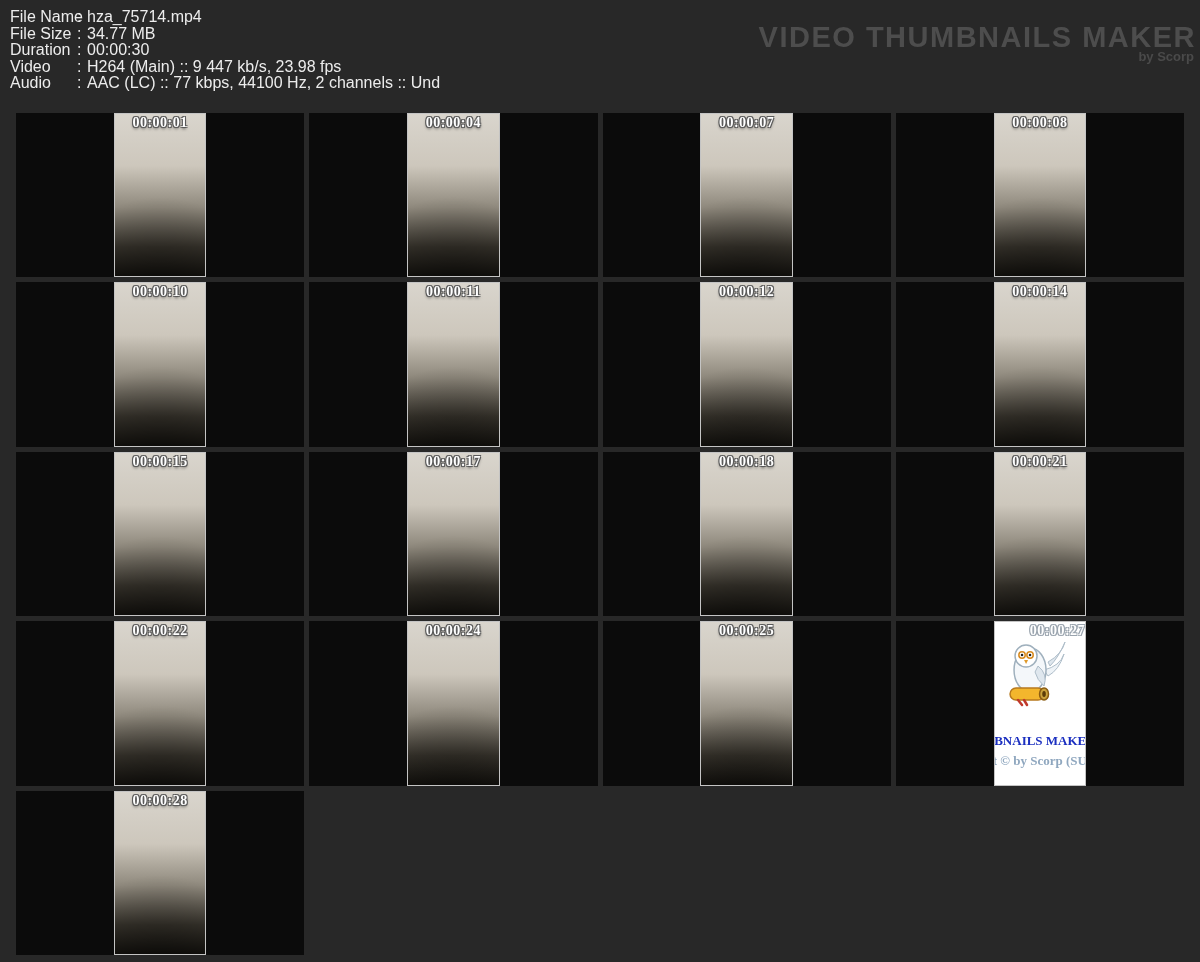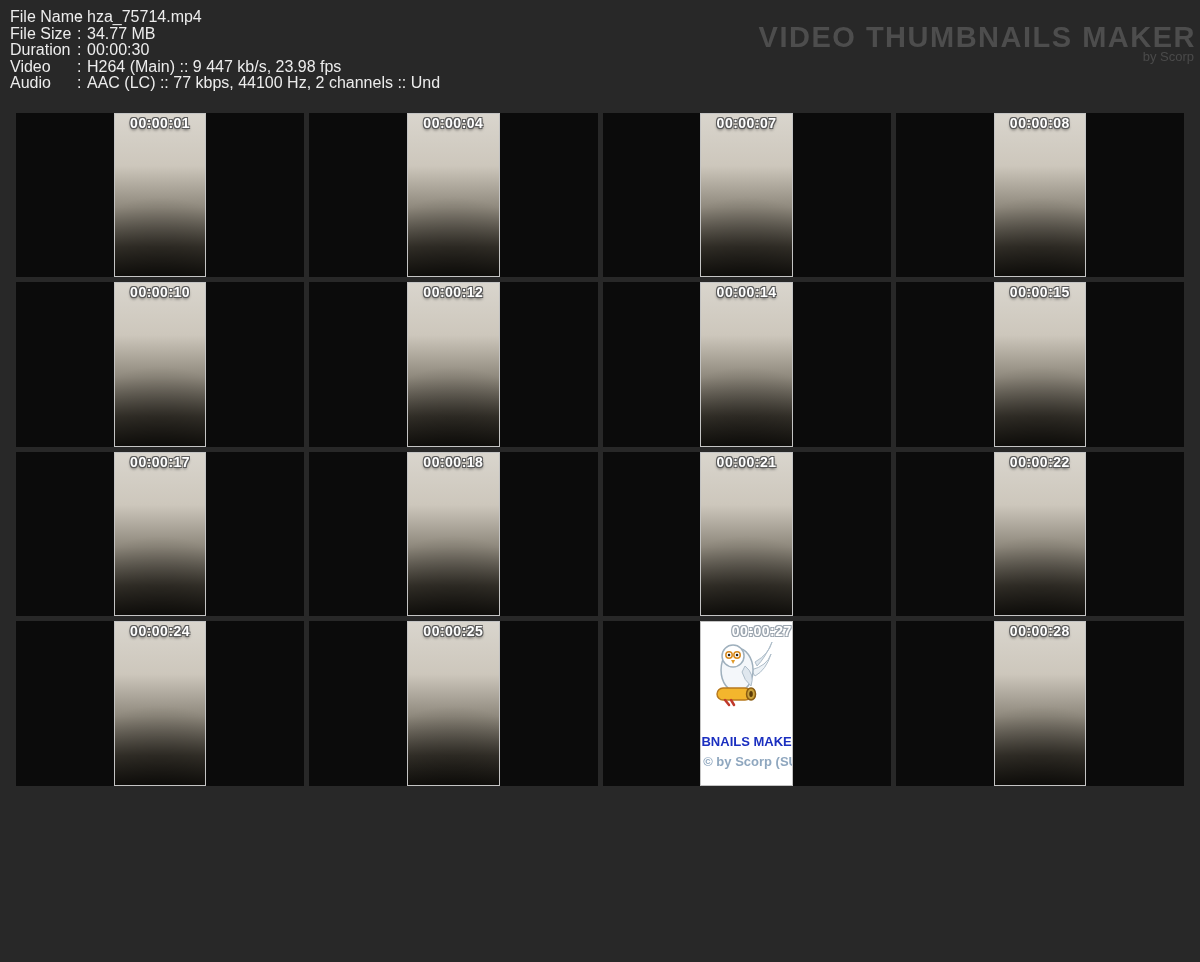--- a/index.html
+++ b/index.html
@@ -10,27 +10,28 @@
     overflow:hidden;
   }
   
   .header{position:relative;height:113px;width:100%;}
   .info-panel{position:absolute;left:10px;top:9px;}
   .info-row{font-size:16px;font-weight:normal;color:#ececec;line-height:16.5px;white-space:pre;}
   .info-label{display:inline-block;width:67px;}
   .info-sep{display:inline-block;width:10px;}
   .branding{position:absolute;right:4px;top:22px;text-align:right;}
   .app-title{font-size:29px;font-weight:bold;color:#4d4d4d;letter-spacing:1.5px;line-height:30px;}
-  .app-subtitle{font-size:13px;font-weight:normal;color:#4a4a4a;margin-top:-3px;margin-right:2px;}
+  .app-subtitle{font-size:13px;font-weight:bold;color:#4a4a4a;margin-top:-3px;margin-right:2px;}
   
   .grid{
     position:absolute;top:113px;left:0;width:1200px;height:842px;
     box-sizing:border-box;padding:0 16px;
     display:grid;grid-template-columns:repeat(4,1fr);grid-template-rows:repeat(5,1fr);
     gap:5px;
+    font-family:Liberation Serif, serif;
   }
   .cell{background:#0b0b0b;display:flex;justify-content:center;align-items:stretch;overflow:hidden;}
   .thumb{
     height:100%;aspect-ratio:720/1280;position:relative;box-sizing:border-box;
     border:1px solid #c4c4c4;overflow:hidden;
     
     background:
       radial-gradient(circle at 50% 118%, rgba(0,0,0,0.55), rgba(0,0,0,0) 55%),
       linear-gradient(#d9d5cd 0%, #cdc7bc 32%, #8e887c 58%, #3b372f 82%, #161410 100%);
   }
@@ -89,20 +90,25 @@
       </div>
     </div>
     <div class="cell">
       <div class="thumb">
         <div class="ts">00:00:08</div>
       </div>
     </div>
     <div class="cell">
       <div class="thumb">
         <div class="ts">00:00:10</div>
+      </div>
+    </div>
+    <div class="cell">
+      <div class="thumb">
+        <div class="ts">00:00:11</div>
       </div>
     </div>
     <div class="cell">
       <div class="thumb">
         <div class="ts">00:00:12</div>
       </div>
     </div>
     <div class="cell">
       <div class="thumb">
         <div class="ts">00:00:14</div>

